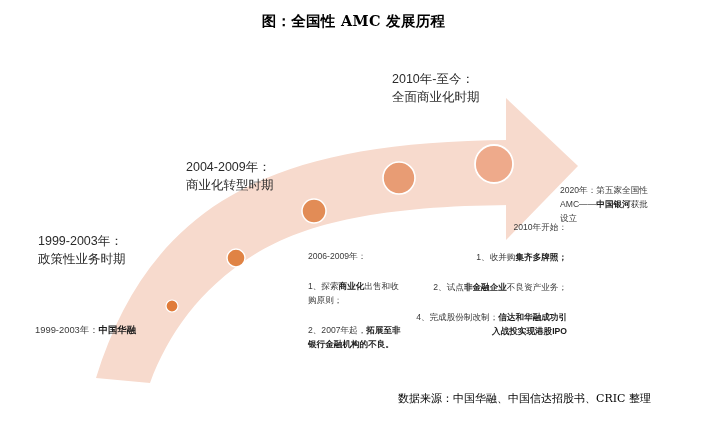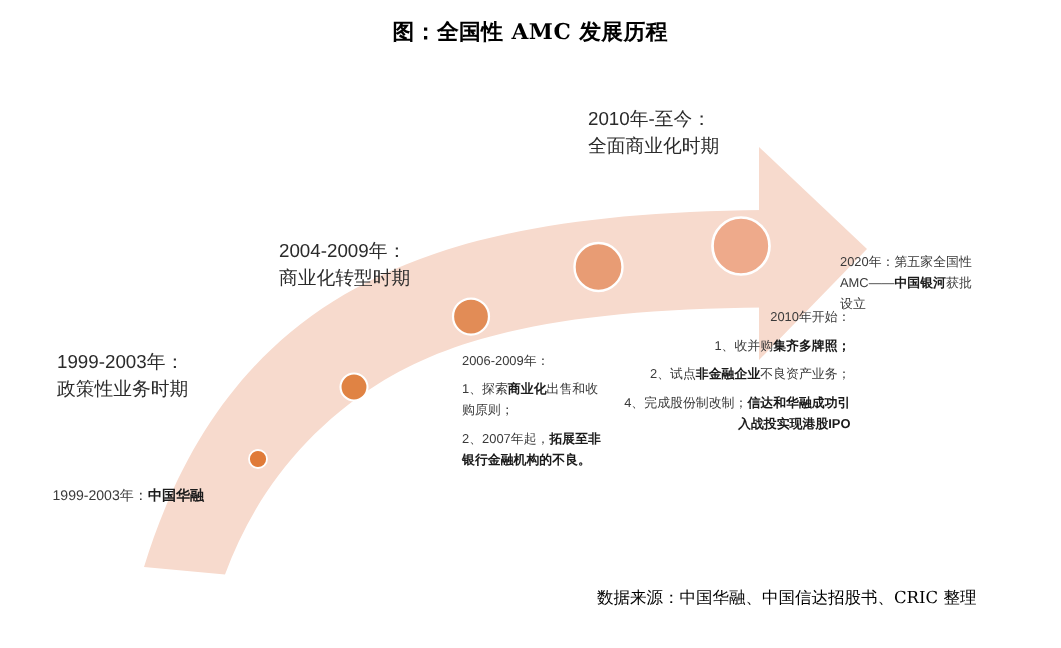--- a/index.html
+++ b/index.html
@@ -55,21 +55,21 @@
   #stage-label-2 { left: 186px; top: 134px; margin-top: 24px; }
   #stage-label-3 { left: 392px; top: 70px;  }
 
   
   .note {
     position: absolute;
     font-size: 8.6px;
     line-height: 1.62;
     color: #3a3a3a;
   }
-  .note p { margin: 0 0 5px 0; }
+  .note p { margin: 16px 0 5px 0; }
   .note p:last-child { margin-bottom: 0; }
   .note b { font-weight: bold; color: #1b1b1b; }
 
   #note-1 {
     left: 35px; top: 322px;
     width: 190px;
     font-size: 9.4px;
     white-space: nowrap;
   }
   #note-1 p { margin: 0; }

